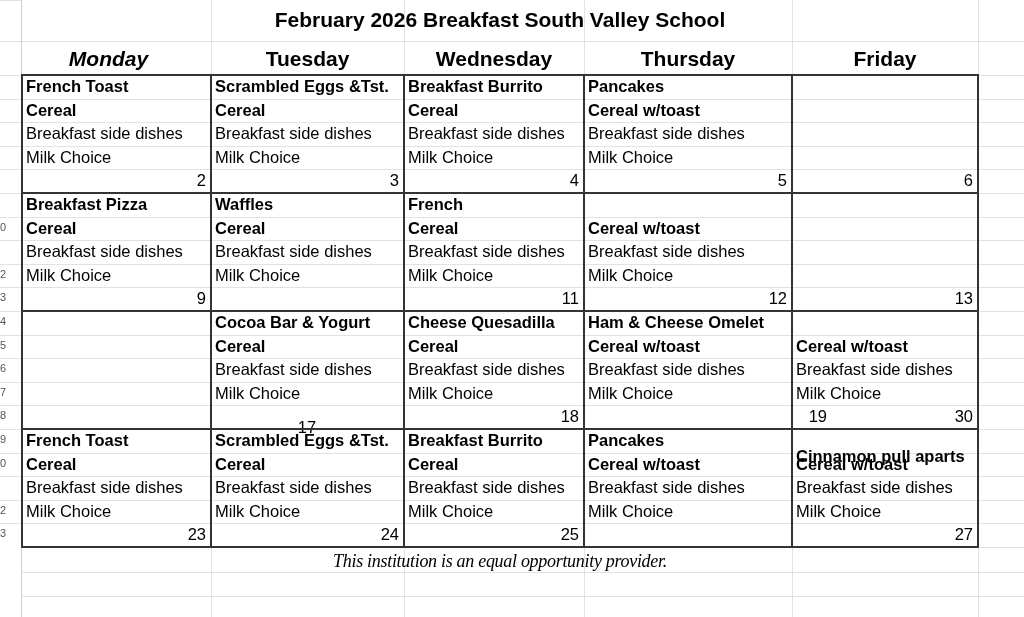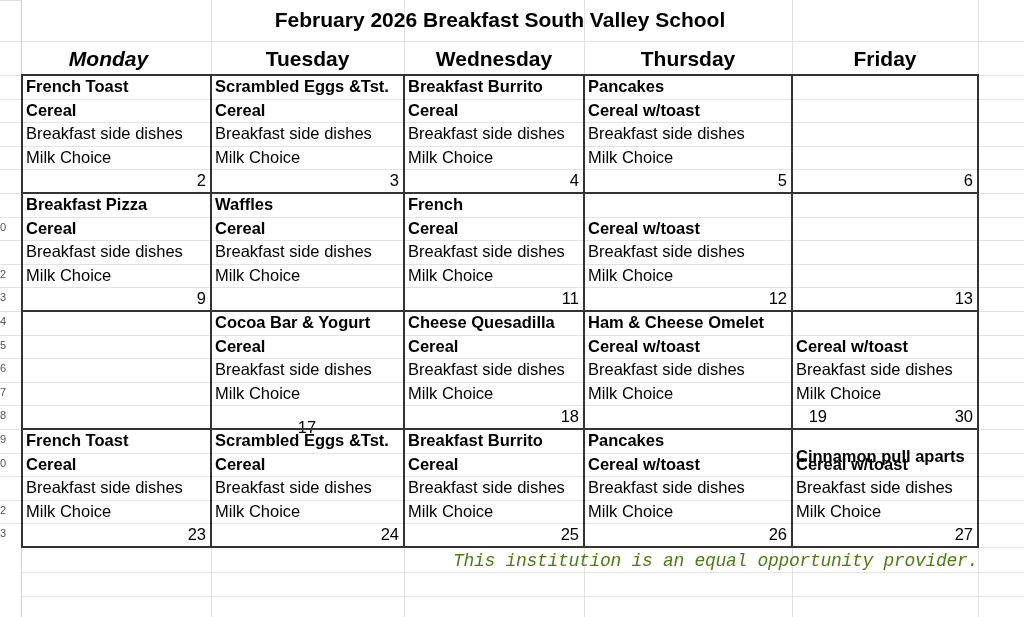--- a/index.html
+++ b/index.html
@@ -16,22 +16,22 @@
            font-weight: bold; font-size: 21px; line-height: 28px; }
   .dayhdr { position: absolute; top: 41px; height: 34px; line-height: 36px; text-align: center;
             font-weight: bold; font-size: 21px; }
   .cell { position: absolute; box-sizing: border-box; }
   .line { position: absolute; left: 4px; right: 4px; height: 23.6px; line-height: 23.6px;
           font-size: 16.5px; white-space: nowrap; overflow: hidden; }
   .line.bold { font-weight: bold; }
   .datenum { text-align: right; right: 5px; }
   .tline { position: absolute; background: #333; }
   .footer { position: absolute; left: 22px; width: 956px; top: 548px; height: 26px; line-height: 26px;
-            text-align: right; font-style: italic; font-size: 18px; color: #4d7c0f;
-            font-family: Liberation Mono, monospace; letter-spacing: -0.3px; }
+            text-align: center; font-style: italic; font-size: 18px; color: #000000;
+            font-family: Liberation Serif, serif; letter-spacing: -0.3px; }
 </style>
 </head>
 <body>
 
 <div class="sheet" id="sheet">
     <div class="hgrid" style="top: 596px;"></div>
     <div class="hgrid" style="top: 572px;"></div>
     <div class="hgrid" style="top: 547px;"></div>
     <div class="hgrid" style="top: 523px;"></div>
     <div class="hgrid" style="top: 500px;"></div>
@@ -189,21 +189,20 @@
         <div class="line bold" style="top: 23.6px;">Cereal</div>
         <div class="line" style="top: 47.2px;">Breakfast side dishes</div>
         <div class="line" style="top: 70.8px;">Milk Choice</div>
         <div class="line datenum" style="top: 94.4px; left: 4px;">25</div>
       </div>
       <div class="cell" style="left: 584px; top: 429px; width: 208px; height: 118px;">
         <div class="line bold" style="top: 0px;">Pancakes</div>
         <div class="line bold" style="top: 23.6px;">Cereal w/toast</div>
         <div class="line" style="top: 47.2px;">Breakfast side dishes</div>
         <div class="line" style="top: 70.8px;">Milk Choice</div>
-        <div class="line datenum" style="top: 94.4px; left: 4px;">26</div>
       </div>
       <div class="cell" style="left: 792px; top: 429px; width: 186px; height: 118px;">
         <div class="line bold" style="top: 16px;">Cinnamon pull aparts</div>
         <div class="line bold" style="top: 23.6px;">Cereal w/toast</div>
         <div class="line" style="top: 47.2px;">Breakfast side dishes</div>
         <div class="line" style="top: 70.8px;">Milk Choice</div>
         <div class="line datenum" style="top: 94.4px; left: 4px;">27</div>
       </div>
     </div>
   <div class="footer">This institution is an equal opportunity provider.</div>

